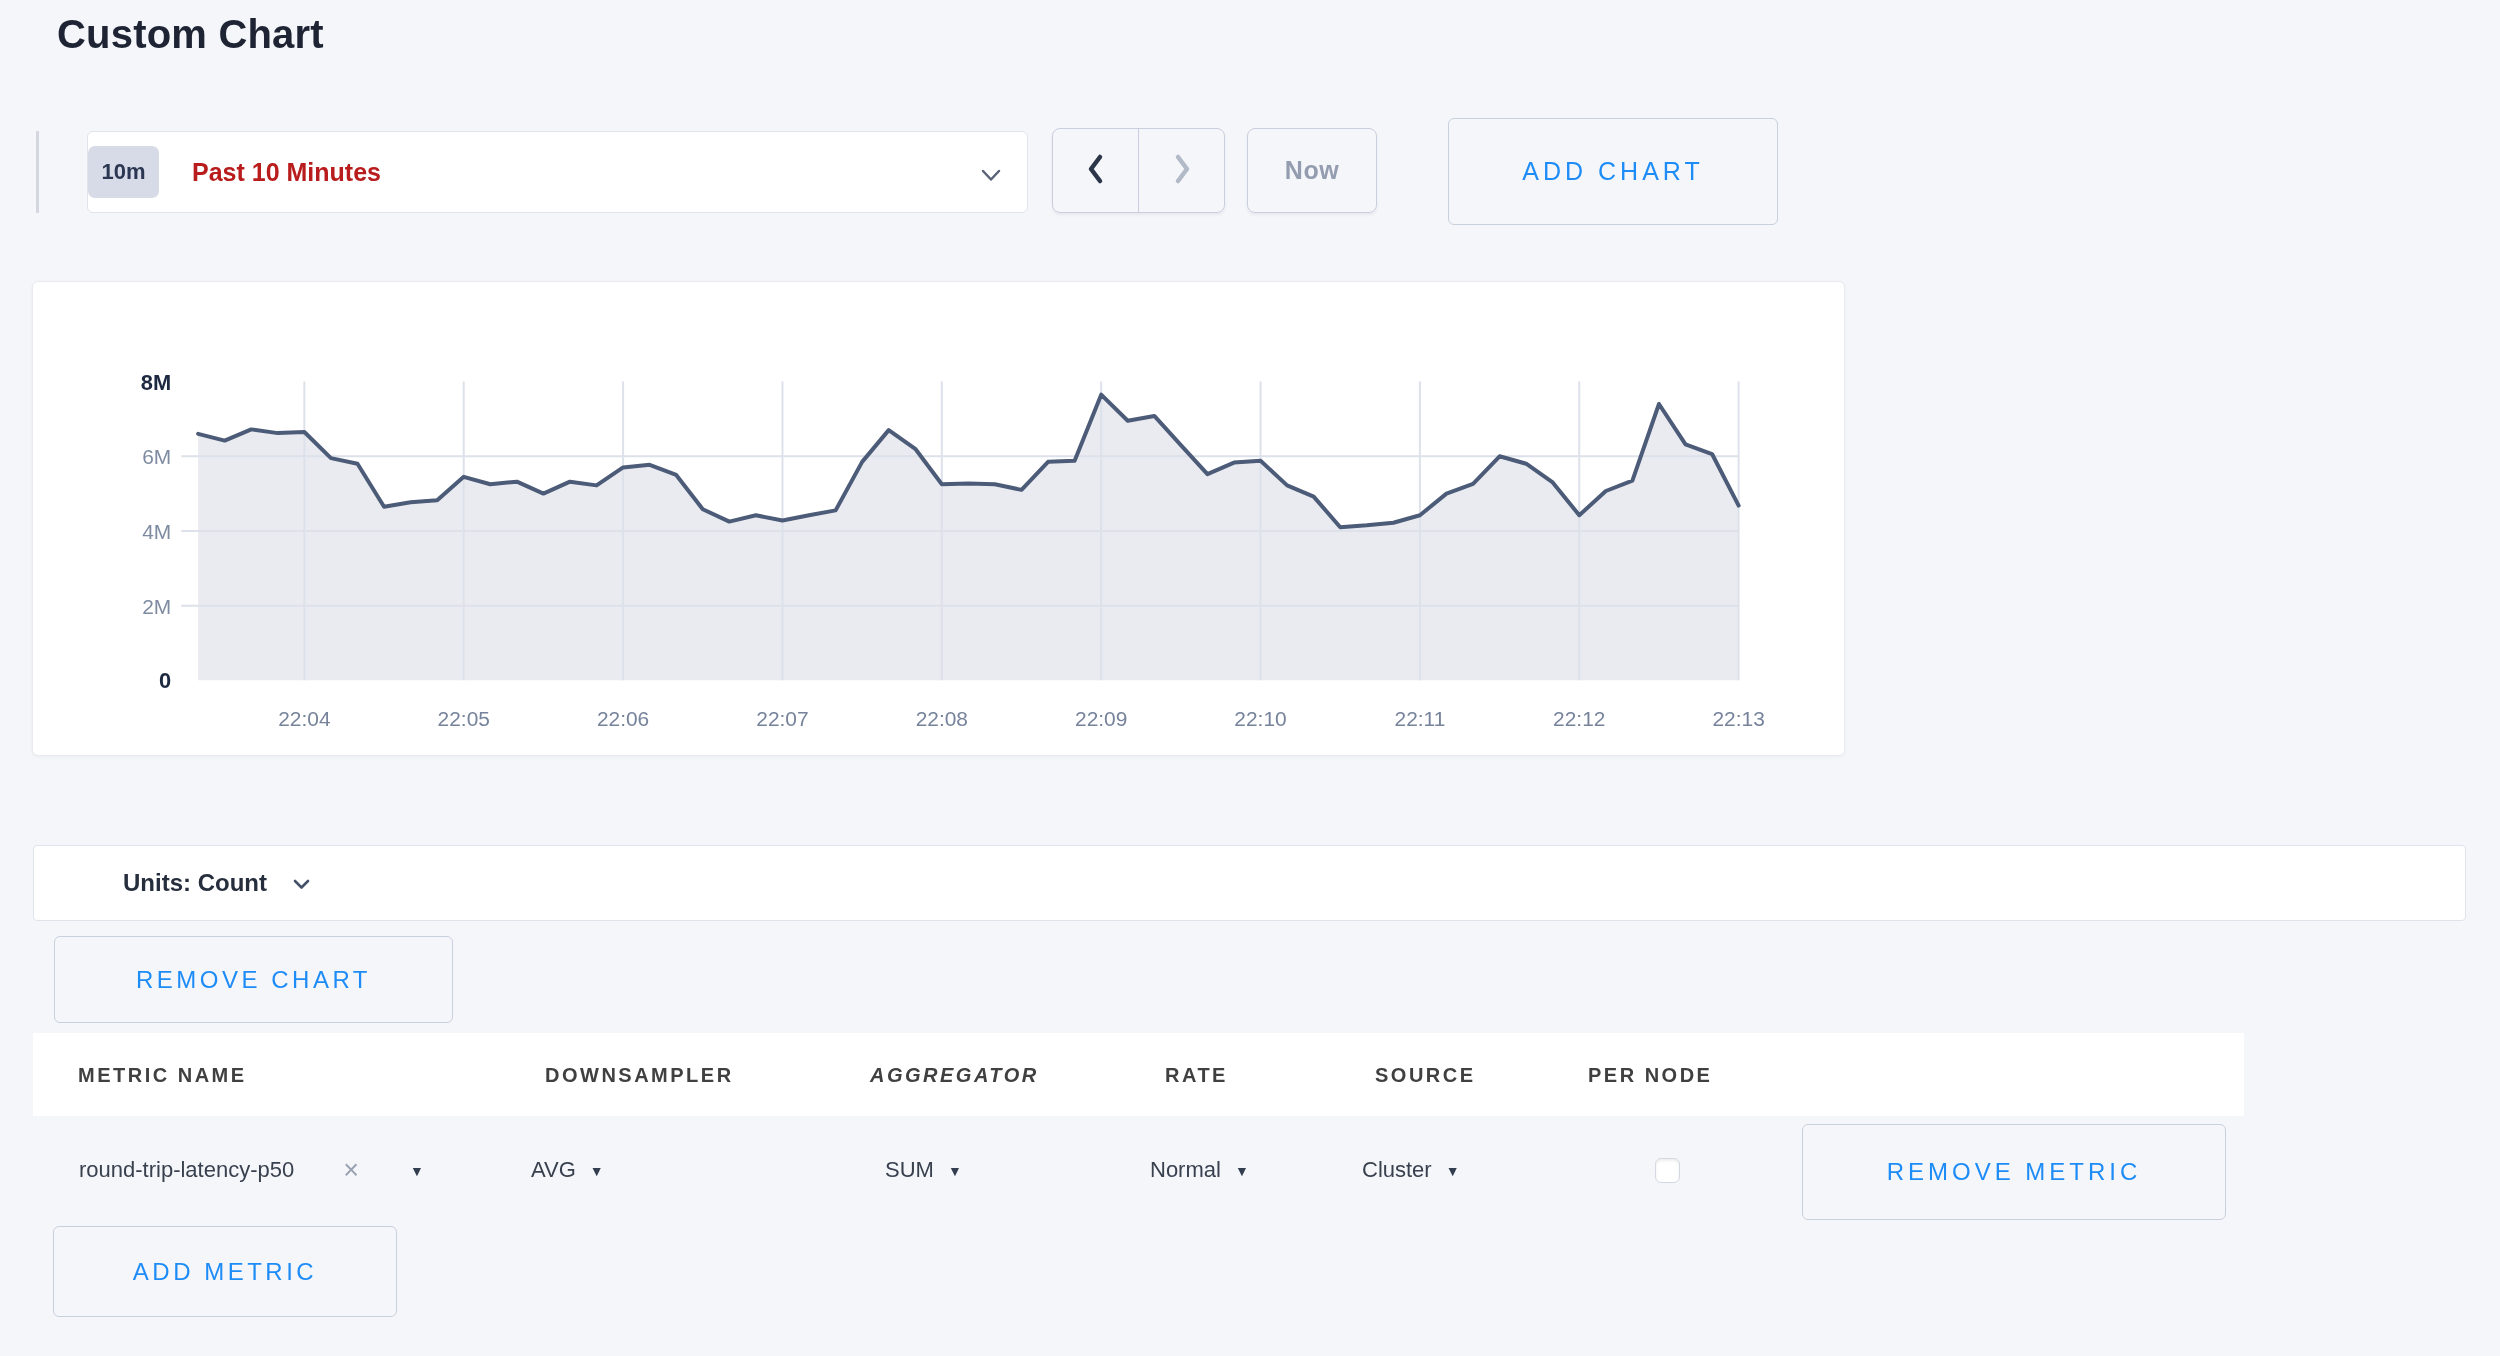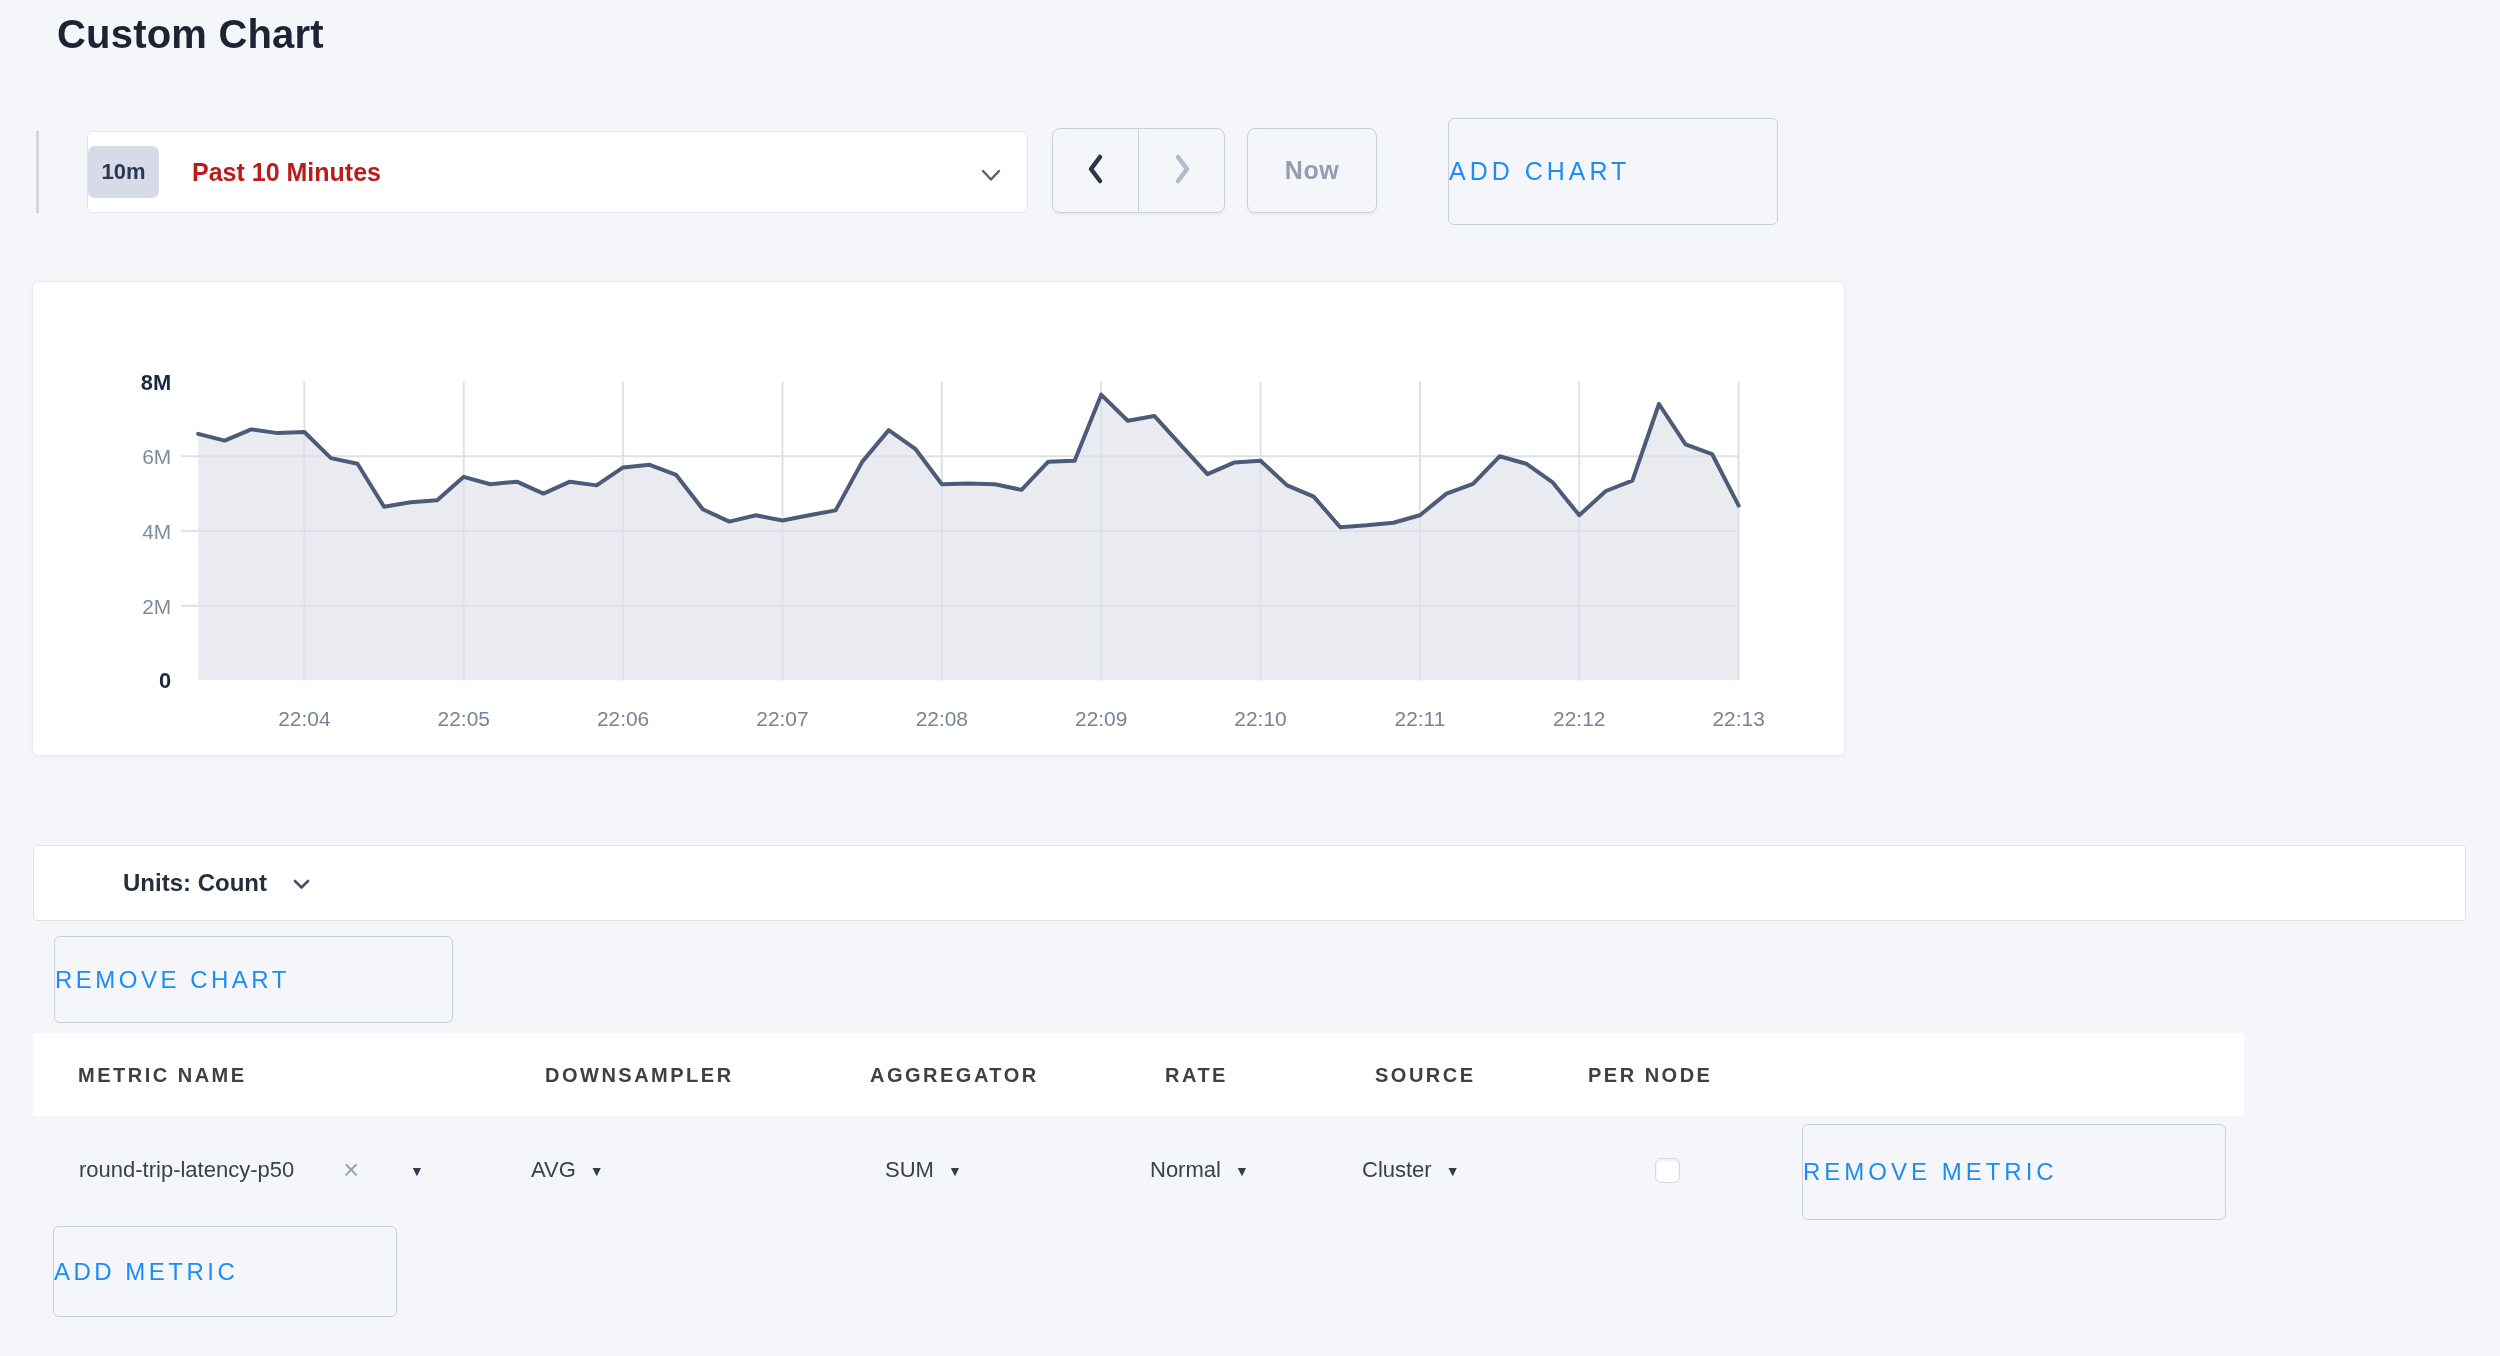--- a/index.html
+++ b/index.html
@@ -52,21 +52,21 @@
     box-shadow:0 2px 3px rgba(40,50,70,.07);
   }
   .now-btn {
     left:1247px; top:128px; width:130px; height:85px;
     font-size:25px; font-weight:700; color:#949db0; letter-spacing:.5px;
   }
 
   .btn-outline-blue {
     background:transparent; border:1.5px solid #c8d0de; border-radius:6px;
     color:#1e8cf7; font-family:inherit; font-weight:500; cursor:pointer;
-    letter-spacing:4px; text-align:left;
+    letter-spacing:4px; text-align:center;
   }
   .add-chart-btn { position:absolute; left:1448px; top:118px; width:330px; height:107px; font-size:25px; }
 
   
   .chart-card {
     position:absolute; left:32px; top:281px; width:1813px; height:475px;
     background:#ffffff; border:1px solid #e9ebf1; border-radius:6px;
     box-shadow:0 1px 3px rgba(60,70,90,.06);
   }
   .chart-card svg { position:absolute; inset:0; width:100%; height:100%; }
@@ -89,21 +89,21 @@
   .table-header {
     position:absolute; left:33px; top:1033px; width:2211px; height:83px;
     background:#ffffff;
   }
   .table-header span {
     position:absolute; top:50%; transform:translateY(-50%);
     font-size:20px; font-weight:700; letter-spacing:2.5px; color:#404040; white-space:nowrap;
   }
   .col-metric      { left:45px; }
   .col-downsampler { left:512px; }
-  .col-aggregator  { left:837px; }
+  .col-aggregator  { left:837px;font-style:italic; }
   .col-rate        { left:1132px; }
   .col-source      { left:1342px; }
   .col-pernode     { left:1555px; }
 
   .metric-row { position:absolute; left:33px; top:1116px; width:2467px; height:115px; }
   .cell {
     position:absolute; top:0; height:108px; display:flex; align-items:center; cursor:pointer;
   }
   .cell .val { font-size:22px; color:#39414f; white-space:nowrap; }
   .cell .caret { font-size:14px; color:#323d50; margin-left:14px; margin-top:2px; }

